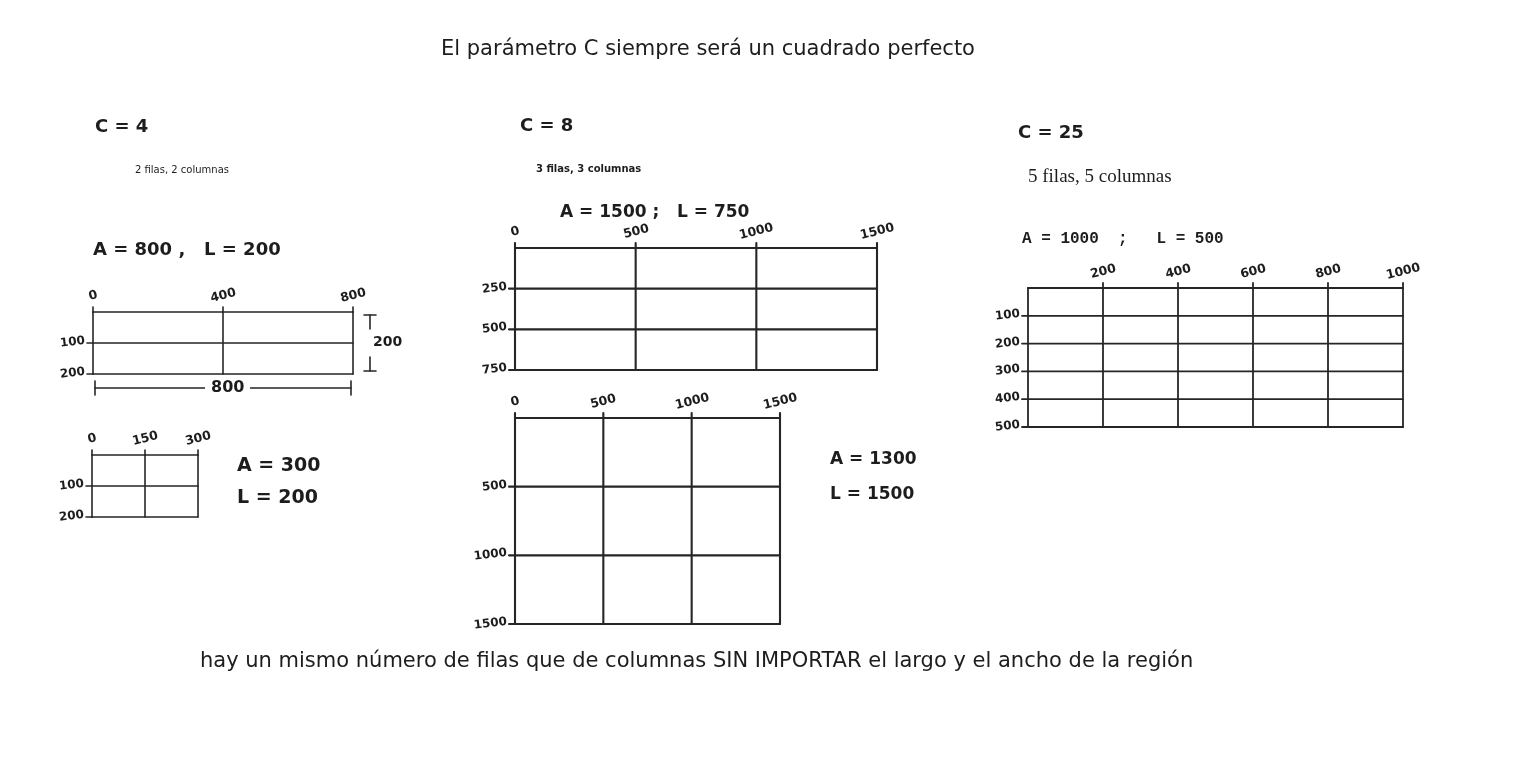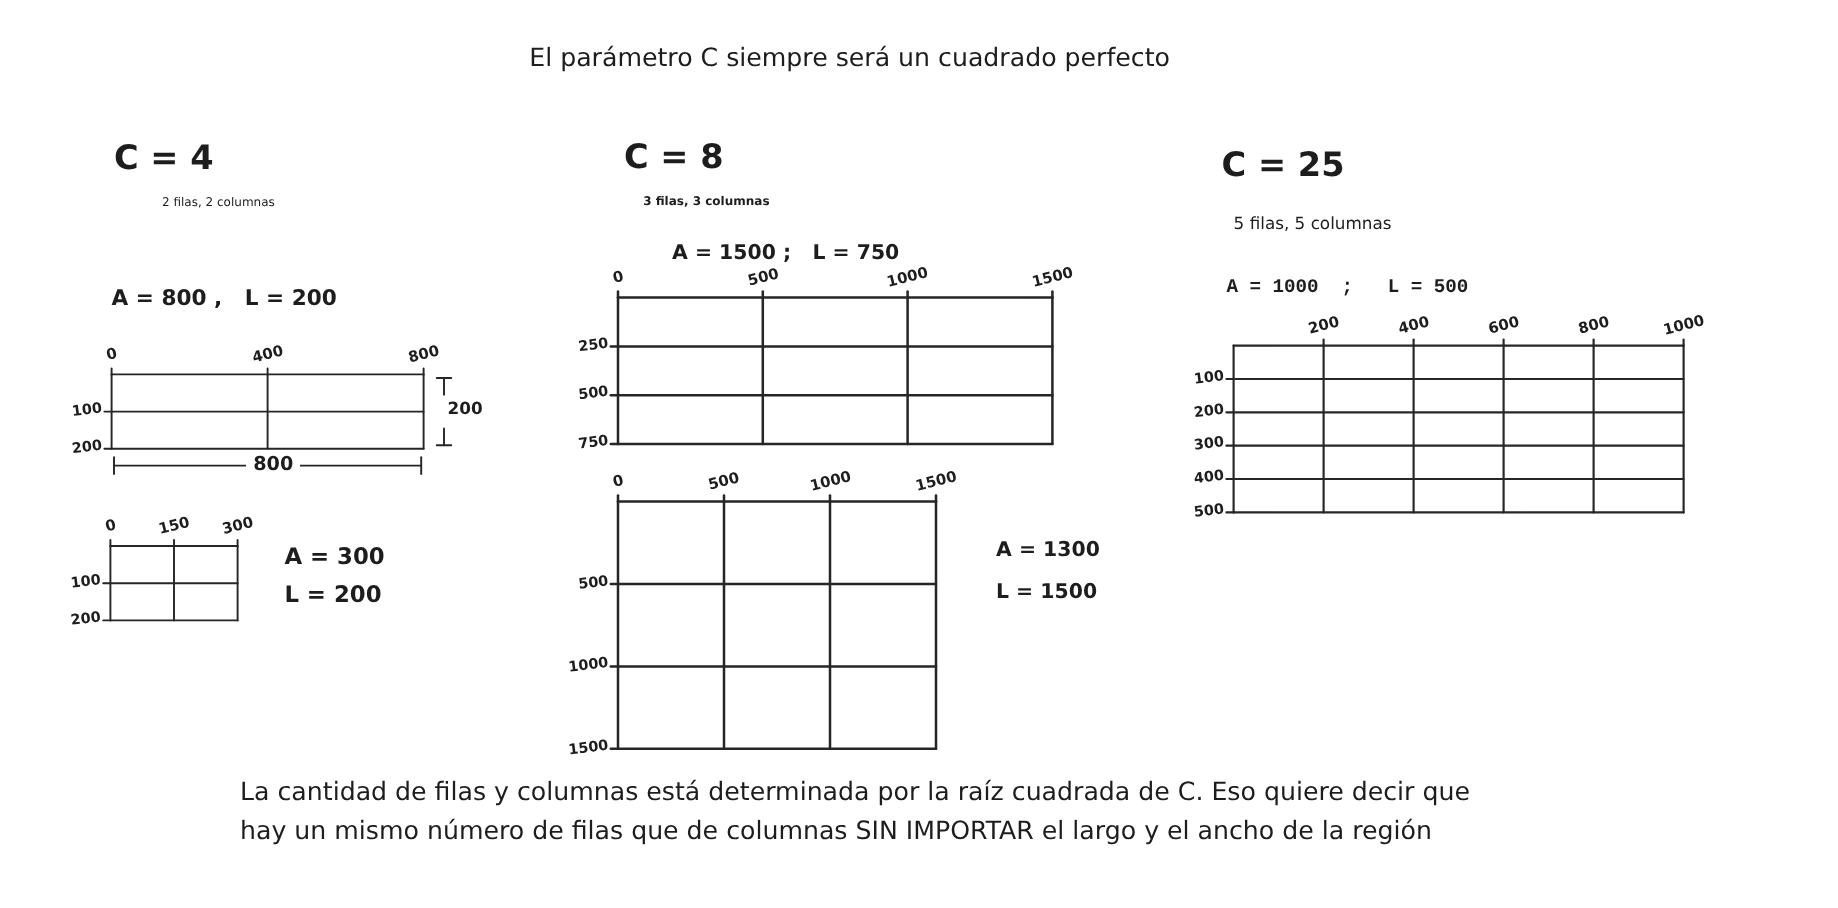--- a/index.html
+++ b/index.html
@@ -2,21 +2,21 @@
 <html><head>
 <meta charset="utf-8">
 <style>
   html,body{margin:0;padding:0;}
   body{
     width:1532px;height:757px;background:#ffffff;position:relative;overflow:hidden;
     font-family:"DejaVu Sans","Liberation Sans",sans-serif;color:#1d1d1d;
   }
   .abs{position:absolute;}
   .title{left:17px;top:36px;width:1382px;text-align:center;font-size:21px;font-weight:500;white-space:pre;}
-  .param{font-size:28px;font-weight:600;white-space:pre;}
+  .param{font-size:18px;font-weight:600;white-space:pre;}
   .gridinfo{font-size:10px;white-space:pre;}
   .dims{font-size:18px;font-weight:700;white-space:pre;}
   .footer{left:200px;top:644px;width:1120px;font-size:21px;line-height:32px;font-weight:500;}
   .ann div{white-space:pre;font-weight:700;}
   .gbox{position:absolute;}
   .gbox svg{position:absolute;left:0;top:0;overflow:visible;}
   .gbox svg line{stroke:#262626;stroke-width:1.6;stroke-linecap:round;}
   .gbox.bold svg line{stroke-width:2.1;}
   .gbox.med svg line{stroke-width:1.8;}
   .tlab{position:absolute;font-size:12.5px;font-weight:700;transform:translateX(-50%) rotate(-14deg);white-space:nowrap;}
@@ -139,21 +139,21 @@
     <span class="llab" style="left: -46px; top: 60.6667px;">500</span>
     <span class="llab" style="left: -46px; top: 129.333px;">1000</span>
     <span class="llab" style="left: -46px; top: 198px;">1500</span>
   </div>
 <div class="abs ann" style="left:830px;top:441px;font-size:17px;line-height:35px;">
   <div>A = 1300</div>
   <div>L = 1500</div>
 </div>
 
 <div class="abs param" style="left:1018px;top:121px;">C = 25</div>
-<div class="abs gridinfo" style="left:1028px;top:179px;font-size:14px;">5 filas, 5 columnas</div>
+<div class="abs gridinfo" style="left:1028px;top:165px;font-size:19px;font-family:Liberation Serif, serif;">5 filas, 5 columnas</div>
 <div class="abs dims" style="left:1022px;top:230px;font-size:16px;font-family:Liberation Mono, monospace;">A = 1000  ;   L = 500</div>
 <div class="gbox med" style="left:1028px;top:288px;width:375px;height:139px;">
     <svg width="375" height="139">
       <line x1="0" y1="0" x2="0" y2="139"></line>
       <line x1="75" y1="0" x2="75" y2="139"></line>
       <line x1="150" y1="0" x2="150" y2="139"></line>
       <line x1="225" y1="0" x2="225" y2="139"></line>
       <line x1="300" y1="0" x2="300" y2="139"></line>
       <line x1="375" y1="0" x2="375" y2="139"></line>
       <line x1="0" y1="0" x2="375" y2="0"></line>
@@ -179,15 +179,14 @@
     <span class="tlab" style="left: 300px; top: -25px;">800</span>
     <span class="tlab" style="left: 375px; top: -25px;">1000</span>
     <span class="llab" style="left: -46px; top: 19.8px;">100</span>
     <span class="llab" style="left: -46px; top: 47.6px;">200</span>
     <span class="llab" style="left: -46px; top: 75.4px;">300</span>
     <span class="llab" style="left: -46px; top: 103.2px;">400</span>
     <span class="llab" style="left: -46px; top: 131px;">500</span>
   </div>
 
 <div class="abs footer">
-  <div>La cantidad de filas y columnas está determinada por la raíz cuadrada de C. Eso quiere decir que</div>
   <div>hay un mismo número de filas que de columnas SIN IMPORTAR el largo y el ancho de la región</div>
 </div>
 
 </body></html>

